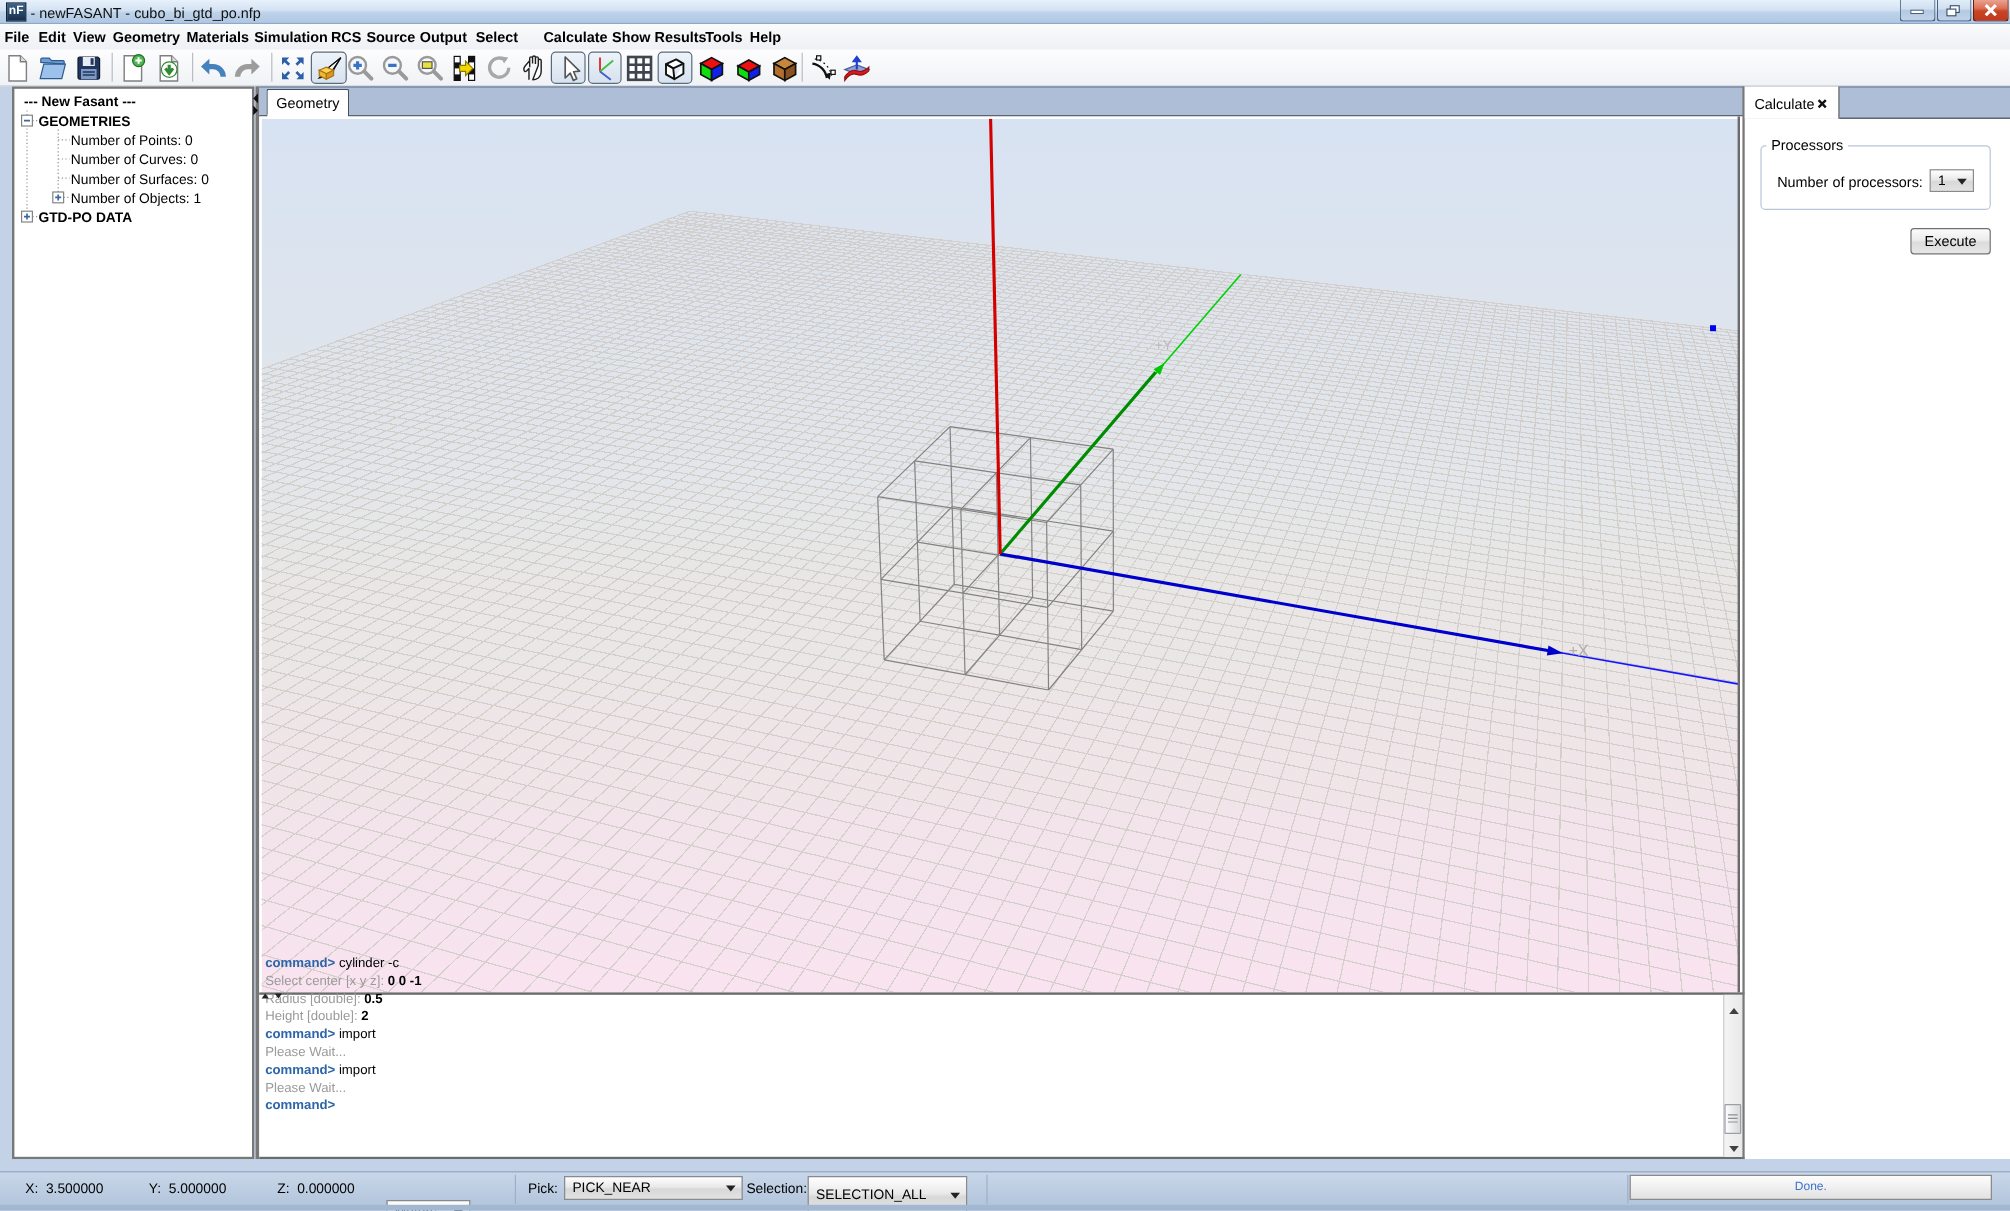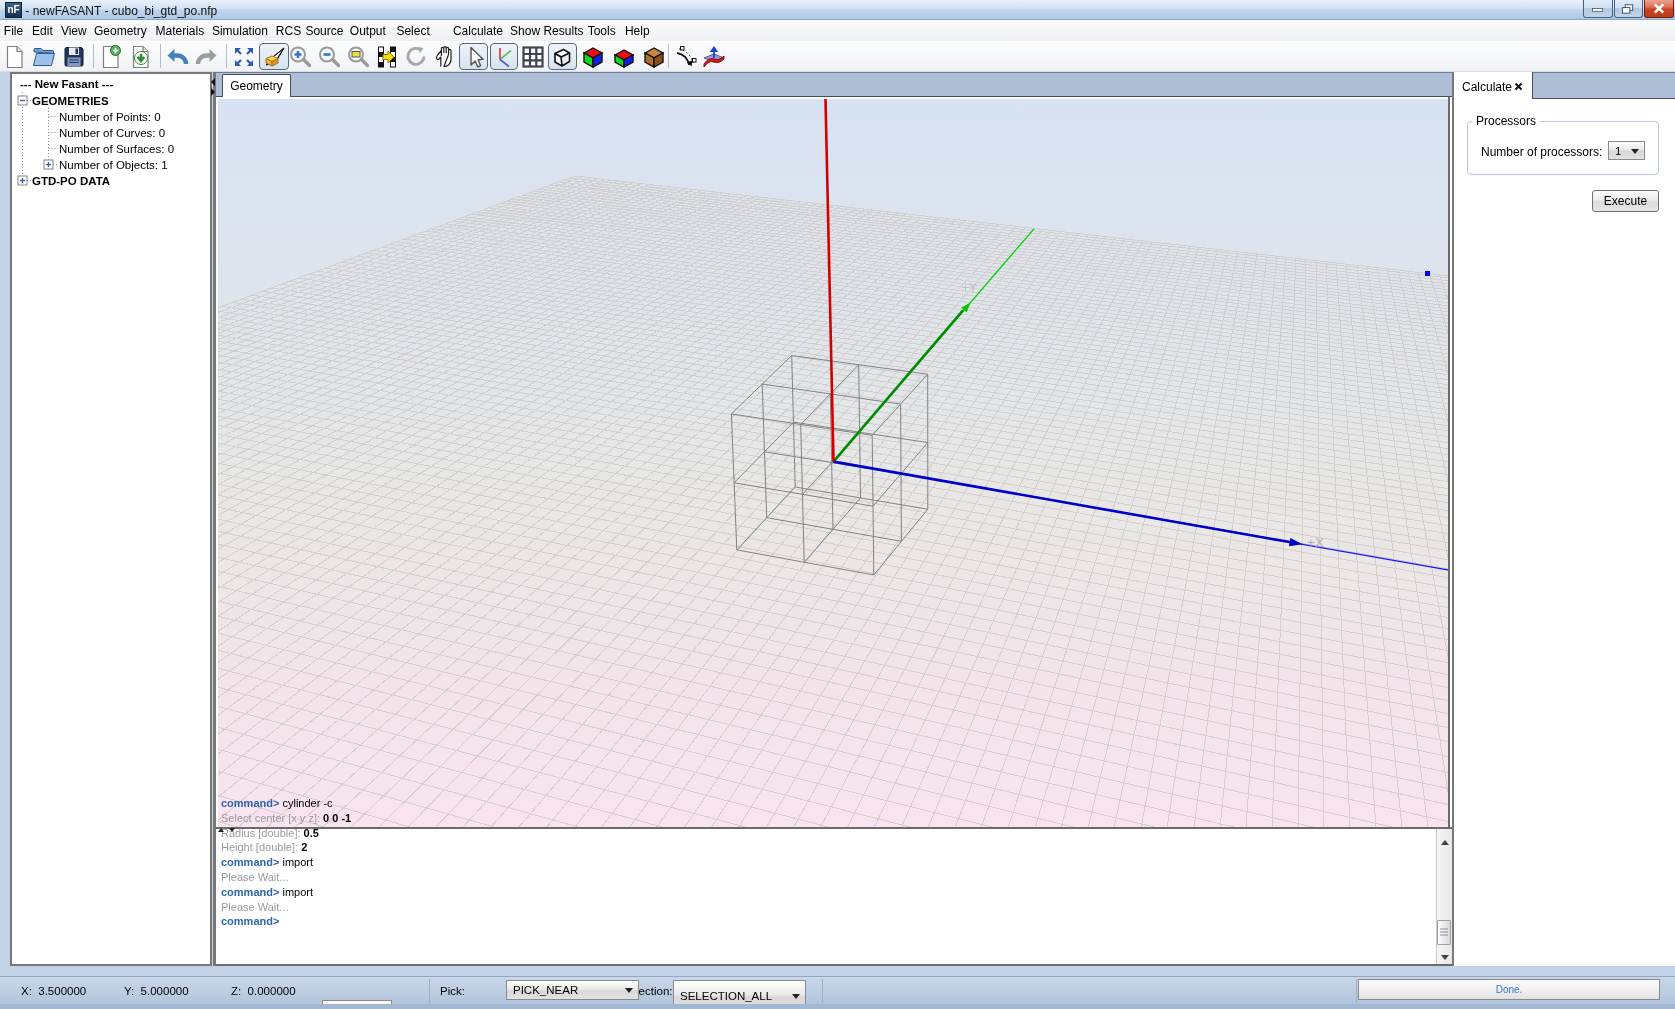--- a/index.html
+++ b/index.html
@@ -7,21 +7,21 @@
 #title { left:0; top:0; width:1675px; height:20px; background:linear-gradient(#e8f1fc 0%,#d3e2f3 45%,#bed3ea 55%,#b0c8e4 100%); border-bottom:1px solid #8fa8c8; }
 #appicon { left:5px; top:2px; width:17px; height:16px; background:linear-gradient(#3d6286,#16304e); border:1px solid #0f2439; color:#fff; font-size:10px; font-weight:bold; text-align:center; line-height:14px; }
 #titletext { left:22px; top:4px; font-size:12px; color:#101010; }
 .wbtn { top:0; height:18px; border:1px solid #45617f; border-top:none; border-radius:0 0 3px 3px; }
 #btnmin  { left:1583px; width:30px; background:linear-gradient(#e0ecf8 0%,#cfdef0 45%,#b4c9e2 50%,#c0d3e8 100%); }
 #btnmax  { left:1614px; width:29px; background:linear-gradient(#e0ecf8 0%,#cfdef0 45%,#b4c9e2 50%,#c0d3e8 100%); }
 #btncls  { left:1644px; width:30px; background:linear-gradient(#eba28f 0%,#dd7257 40%,#c94323 55%,#bf3a1e 100%); border-color:#6e1a0a; }
 .wglyph { position:absolute; left:0; top:0; width:100%; height:100%; }
 
 #menubar { left:0; top:20px; width:1675px; height:21px; background:linear-gradient(#fafbfc,#eef0f4); }
-#menubar span { position:absolute; top:4px; font-size:12px; color:#000; }
+#menubar span { position:absolute; top:4px; font-size:12px; color:#000;font-weight:bold; }
 
 #toolbar { left:0; top:41px; width:1675px; height:31px; background:linear-gradient(#fdfdfe,#f0f2f5); border-bottom:1px solid #d8dce2; }
 .sep { position:absolute; top:3px; width:1px; height:24px; background:#b9bdc3; }
 
 #tree { left:10px; top:72px; width:202px; height:894px; background:#fff; border:2px solid #787878; }
 
 #centborder { left:213px; top:72px; width:3px; height:894px; background:#787878; }
 #tabstrip { left:216px; top:72px; width:1237px; height:25px; background:#aebed6; border-top:1px solid #6e7e96; }
 #tabstripline { left:216px; top:96px; width:1237px; height:1px; background:#46505c; }
 #geomtab { left:222px; top:74px; width:69px; height:23px; background:#fff; border:1px solid #46505c; border-bottom:none; border-radius:2px 2px 0 0; font-size:12px; text-align:center; line-height:22px; color:#000; }
@@ -349,21 +349,21 @@
 <span class="vsep" style="left:429px"></span>
 <span class="st" style="left:440px">Pick:</span>
 <span class="st" style="left:622px">Selection:</span>
 <span class="vsep" style="left:822px"></span>
 <span class="vsep" style="left:1356px"></span>
 </div>
 <div class="combo" style="left:322px;top:980px;width:70px;height:20px;margin-top:20px;">
     <span class="lbl">Meters</span>
     <span class="arr"></span>
   </div>
-<div class="combo" style="left:470px;top:980px;width:133px;height:20px;margin-left:36px;">
+<div class="combo" style="left:470px;top:980px;width:149px;height:20px;">
     <span class="lbl">PICK_NEAR</span>
     <span class="arr"></span>
   </div>
 <div class="combo" style="left:673px;top:980px;width:133px;height:32px;">
     <span class="lbl">SELECTION_ALL</span>
     <span class="arr"></span>
   </div>
 <div class="abs" id="progress">
     <span>Done.</span>
   </div>

